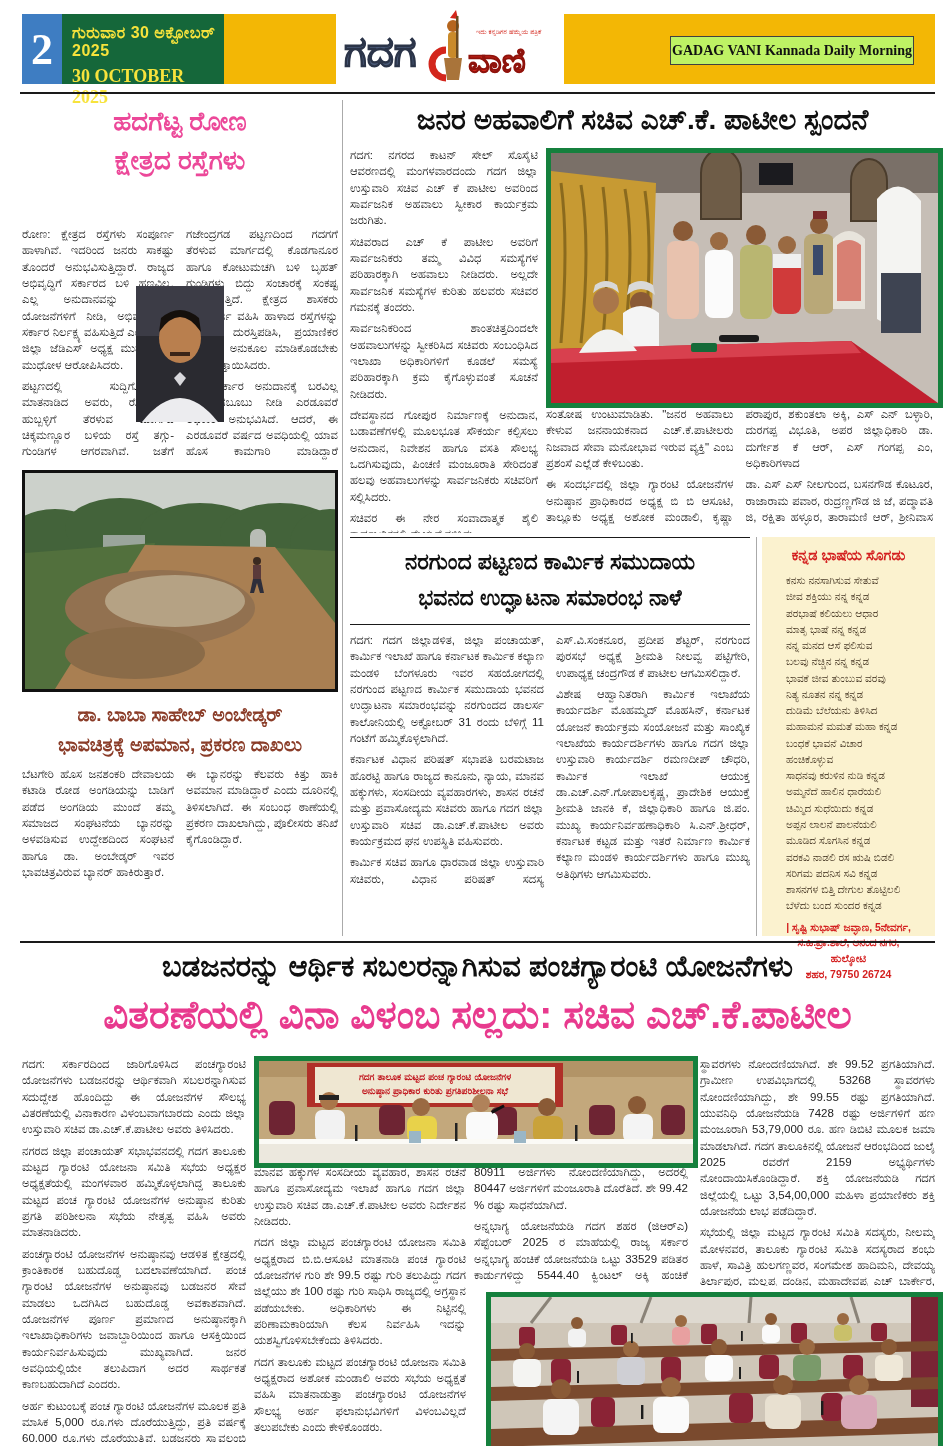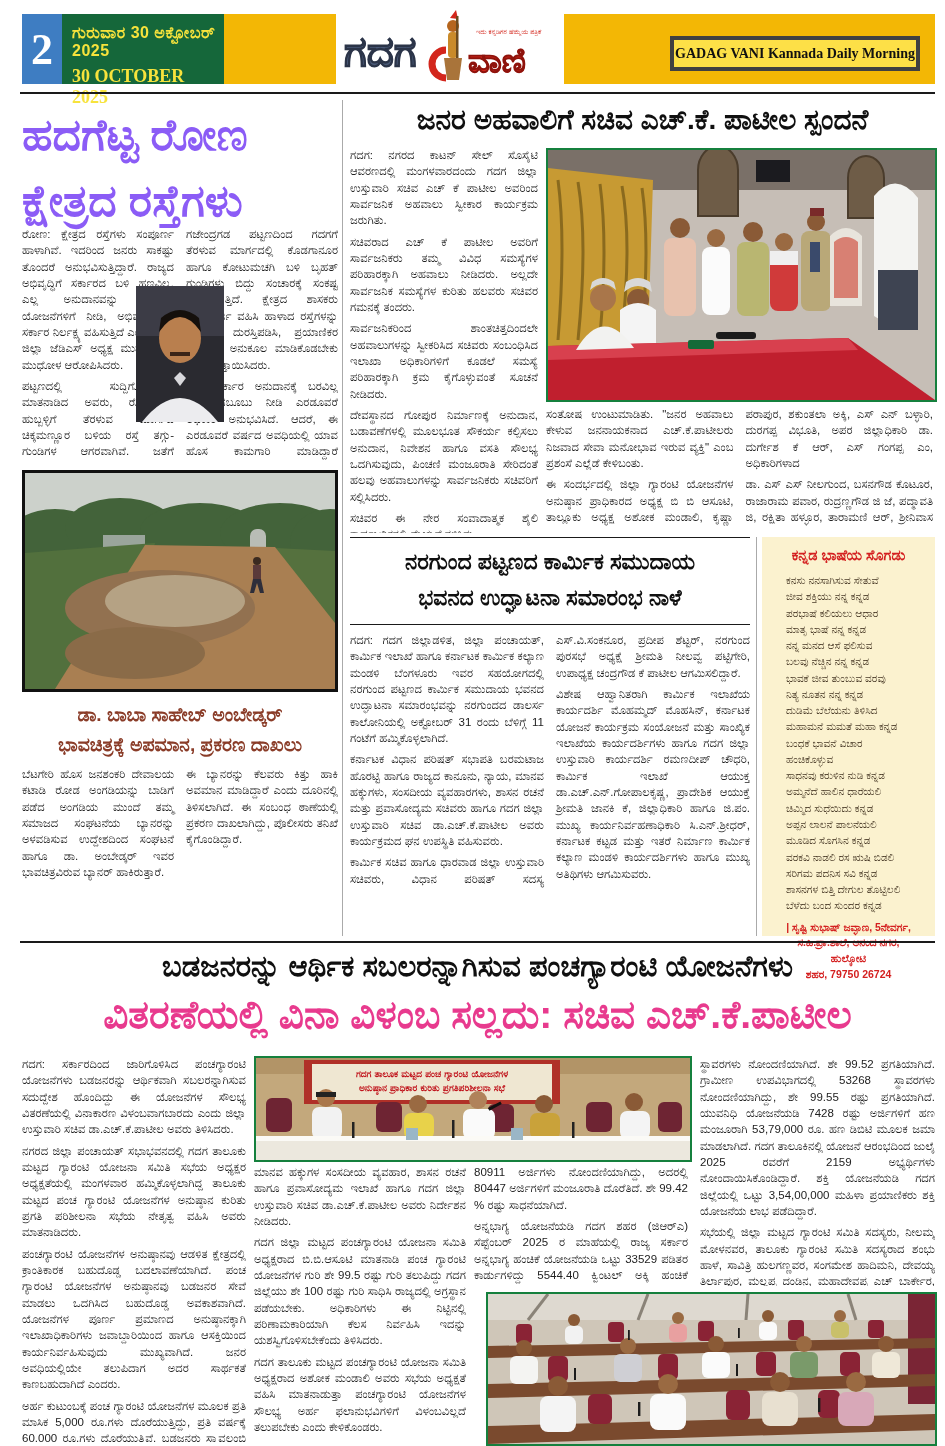--- a/index.html
+++ b/index.html
@@ -7,36 +7,36 @@
         font-family:"Liberation Sans","DejaVu Sans",sans-serif;color:#1c1c1c;overflow:hidden;}
   .abs{position:absolute;}
   
   .pagenum{background:#3e7dc2;color:#fff;font-family:"Liberation Serif","DejaVu Serif",serif;
            font-weight:bold;font-size:44px;display:flex;align-items:center;justify-content:center;}
   .datebox{background:#15673a;color:#f7e33c;padding:10px 8px 0 10px;box-sizing:border-box;}
   .datebox .kn{font-size:16px;font-weight:bold;letter-spacing:.5px;}
   .datebox .en{font-family:"Liberation Serif","DejaVu Serif",serif;font-size:18px;font-weight:bold;margin-top:6px;}
   .goldbox{background:#f3b705;}
   .masthead{display:flex;align-items:center;justify-content:center;}
-  .banner-strip{background:#fde047;border:4px solid #404040;display:flex;align-items:center;justify-content:center;}
+  .banner-strip{background:#bef264;border:1px solid #404040;display:flex;align-items:center;justify-content:center;}
   .banner-strip span{font-family:"Liberation Serif","DejaVu Serif",serif;font-weight:bold;font-size:14px;color:#111;white-space:nowrap;}
   .blackrule{background:#1a1a1a;}
   .grayrule{background:#aaa;}
   
-  .hl-red{color:#8b5cf6;font-weight:bold;font-size:44px;line-height:1.5;}
+  .hl-red{color:#ec4899;font-weight:bold;font-size:26px;line-height:1.5;text-align:center;}
   .hl-black-lg{color:#101010;font-weight:bold;font-size:28px;text-align:center;line-height:1.25;}
   .hl-black-md{color:#101010;font-weight:bold;font-size:22px;text-align:center;line-height:1.65;}
   .hl-maroon{color:#8a3c28;font-weight:bold;font-size:19px;text-align:center;line-height:1.6;}
   .hl-bot-black{color:#101010;font-weight:bold;font-size:29px;text-align:center;}
   .hl-bot-pink{color:#e83a8e;font-weight:bold;font-size:39px;text-align:center;}
   
   .body-txt{font-size:11.5px;line-height:1.42;text-align:justify;color:#222;overflow:hidden;}
   .body-txt p{margin:0 0 5px 0;}
   .cols2{column-count:2;column-gap:12px;}
-  .photo{border:2px solid #15803d;background:#ddd;}
+  .photo{border:5px solid #15803d;background:#ddd;}
   .photo-border-heavy{border:3px solid #111;}
   
   .poembox{background:#fbf2cf;box-sizing:border-box;padding:10px 24px;}
   .poem-title{color:#d42020;font-weight:bold;font-size:14.5px;text-align:center;margin-bottom:8px;}
   .poem-lines{font-size:10.5px;line-height:1.55;color:#4a3b28;}
   .poem-lines p{margin:0;}
   .poem-author{margin-top:6px;font-size:10.5px;font-weight:bold;color:#d42020;text-align:center;line-height:1.5;}
   .poem-author p{margin:0;}
   svg{display:block;}
 </style>

